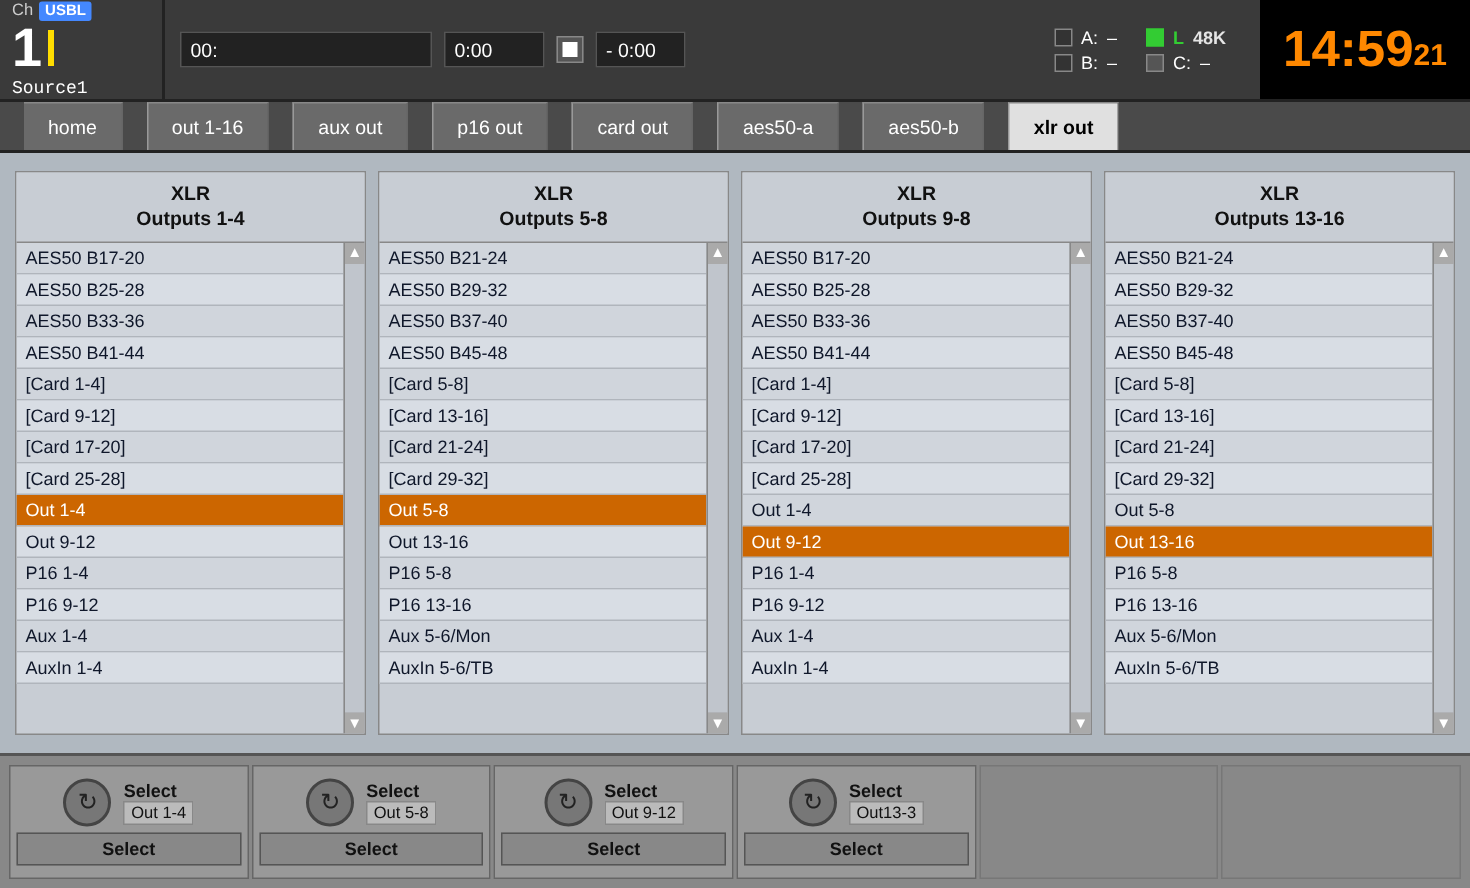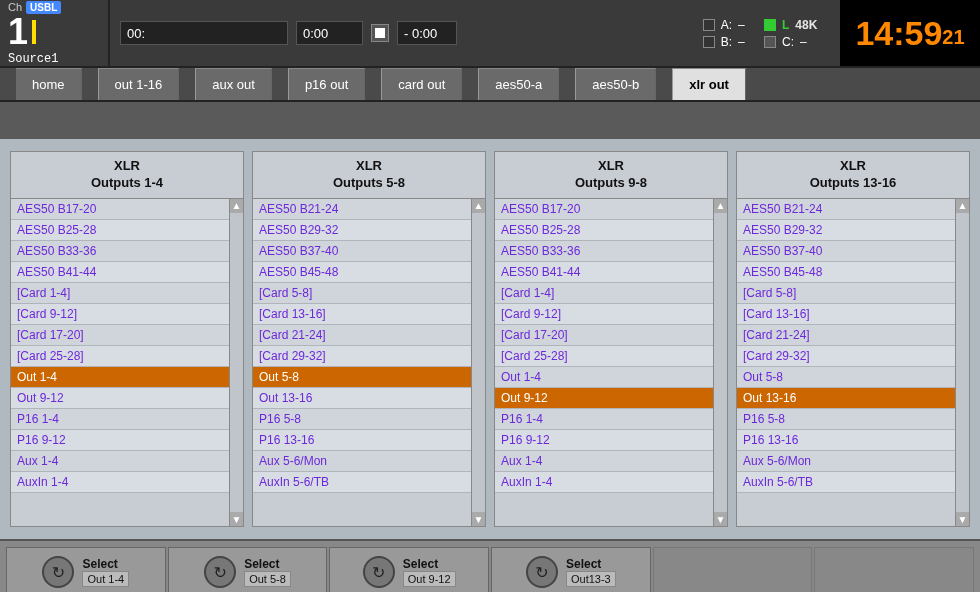--- a/index.html
+++ b/index.html
@@ -165,21 +165,20 @@
     }
     .nav-tab:first-child { border-left: none; }
 
     
     .main-content {
       background: #b0b8c0;
       padding: 12px 10px;
       height: calc(592px - 68px - 34px - 90px);
       display: flex;
       gap: 8px;
-      margin-top: 37px;
     }
 
     
     .xlr-column {
       flex: 1;
       display: flex;
       flex-direction: column;
       background: #c8cdd4;
       border: 1px solid #888;
     }
@@ -199,21 +198,21 @@
       position: relative;
       display: flex;
     }
     .xlr-items {
       flex: 1;
       overflow: hidden;
     }
     .xlr-item {
       padding: 3px 6px;
       font-size: 12px;
-      color: #6d28d9;
+      color: #0f172a;
       background: #d8dde4;
       border-bottom: 1px solid #b0b5bc;
       cursor: pointer;
       white-space: nowrap;
     }
     .xlr-item:nth-child(odd) { background: #d0d5dc; }
     .xlr-item.selected {
       background: #cc6600;
       color: #fff;
     }

